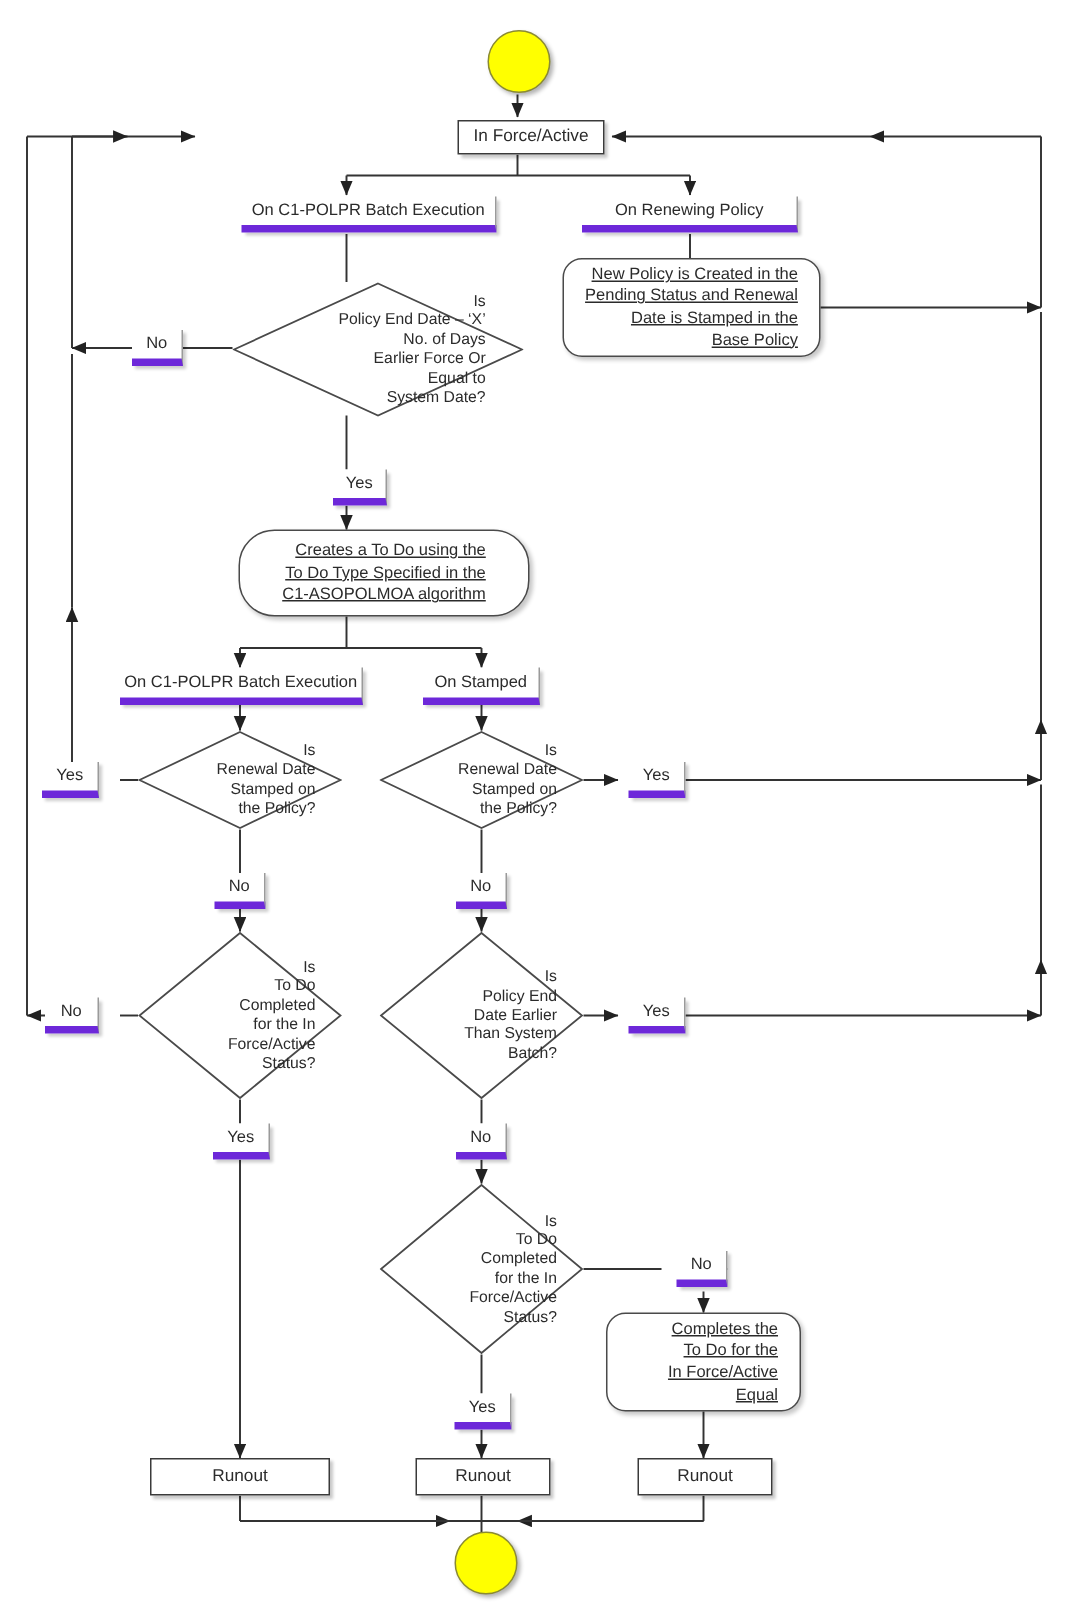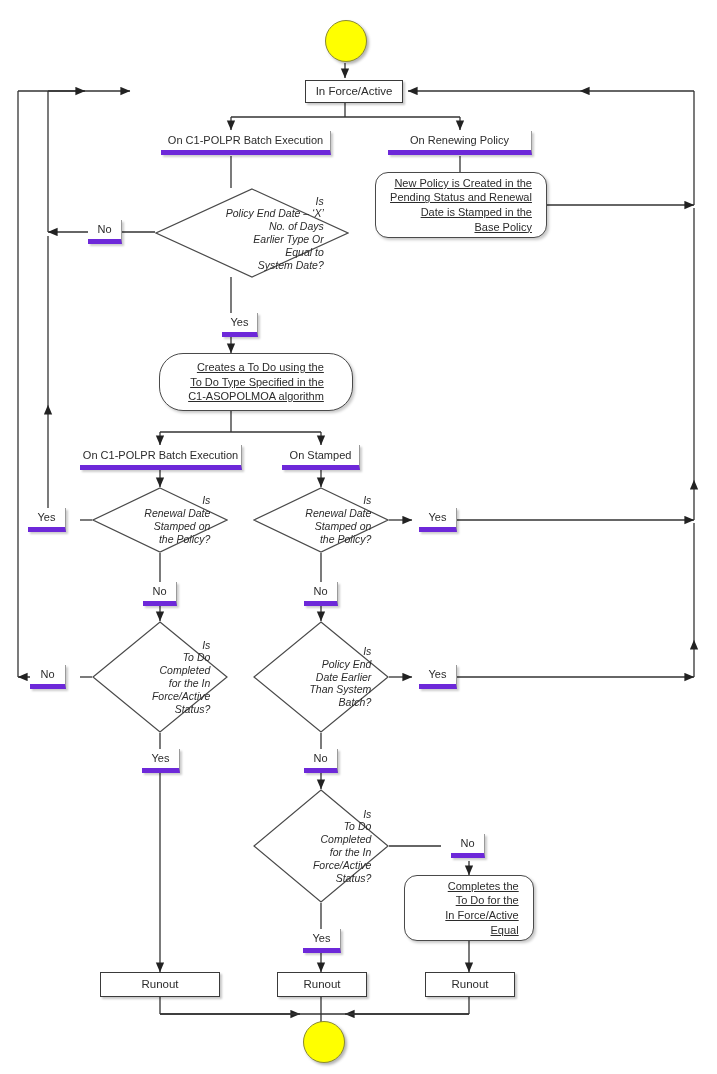--- a/index.html
+++ b/index.html
@@ -73,21 +73,20 @@
   .diamond .dshape {
     position: absolute;
     left: 0; top: 0;
     width: 100%; height: 100%;
     z-index: 0;
   }
   .diamond .dtext {
     position: relative;
     z-index: 1;
     width: 74%;
-    font-style: italic;
   }
   
   .terminator {
     border-radius: 50%;
     background: #ffff00;
     border: 1.6px solid #8a8a33;
     box-shadow: 2px 2px 3px rgba(0,0,0,0.3);
   }
   .nowrap { white-space: nowrap; }
 </style>
@@ -203,21 +202,21 @@
   </div>
 
   <div class="node diamond" style="left:155px; top:188px; width:194px; height:90px;">
     <svg class="dshape" viewBox="0 0 194 90" preserveAspectRatio="none">
       <polygon points="97,1 193,45 97,89 1,45" fill="#ffffff" stroke="#4a4a4a" stroke-width="1.2"></polygon>
     </svg>
     <div class="dtext">
       <div>Is</div>
       <div>Policy End Date – ‘X’</div>
       <div>No. of Days</div>
-      <div>Earlier Type Or</div>
+      <div>Earlier Force Or</div>
       <div>Equal to</div>
       <div>System Date?</div>
     </div>
   </div>
 
   <div class="node label hairline" style="left:88px; top:220px; width:34px; height:24px;">
     <span>No</span>
   </div>
   <div class="node label hairline" style="left:222px; top:313px; width:36px; height:24px;">
     <span>Yes</span>

